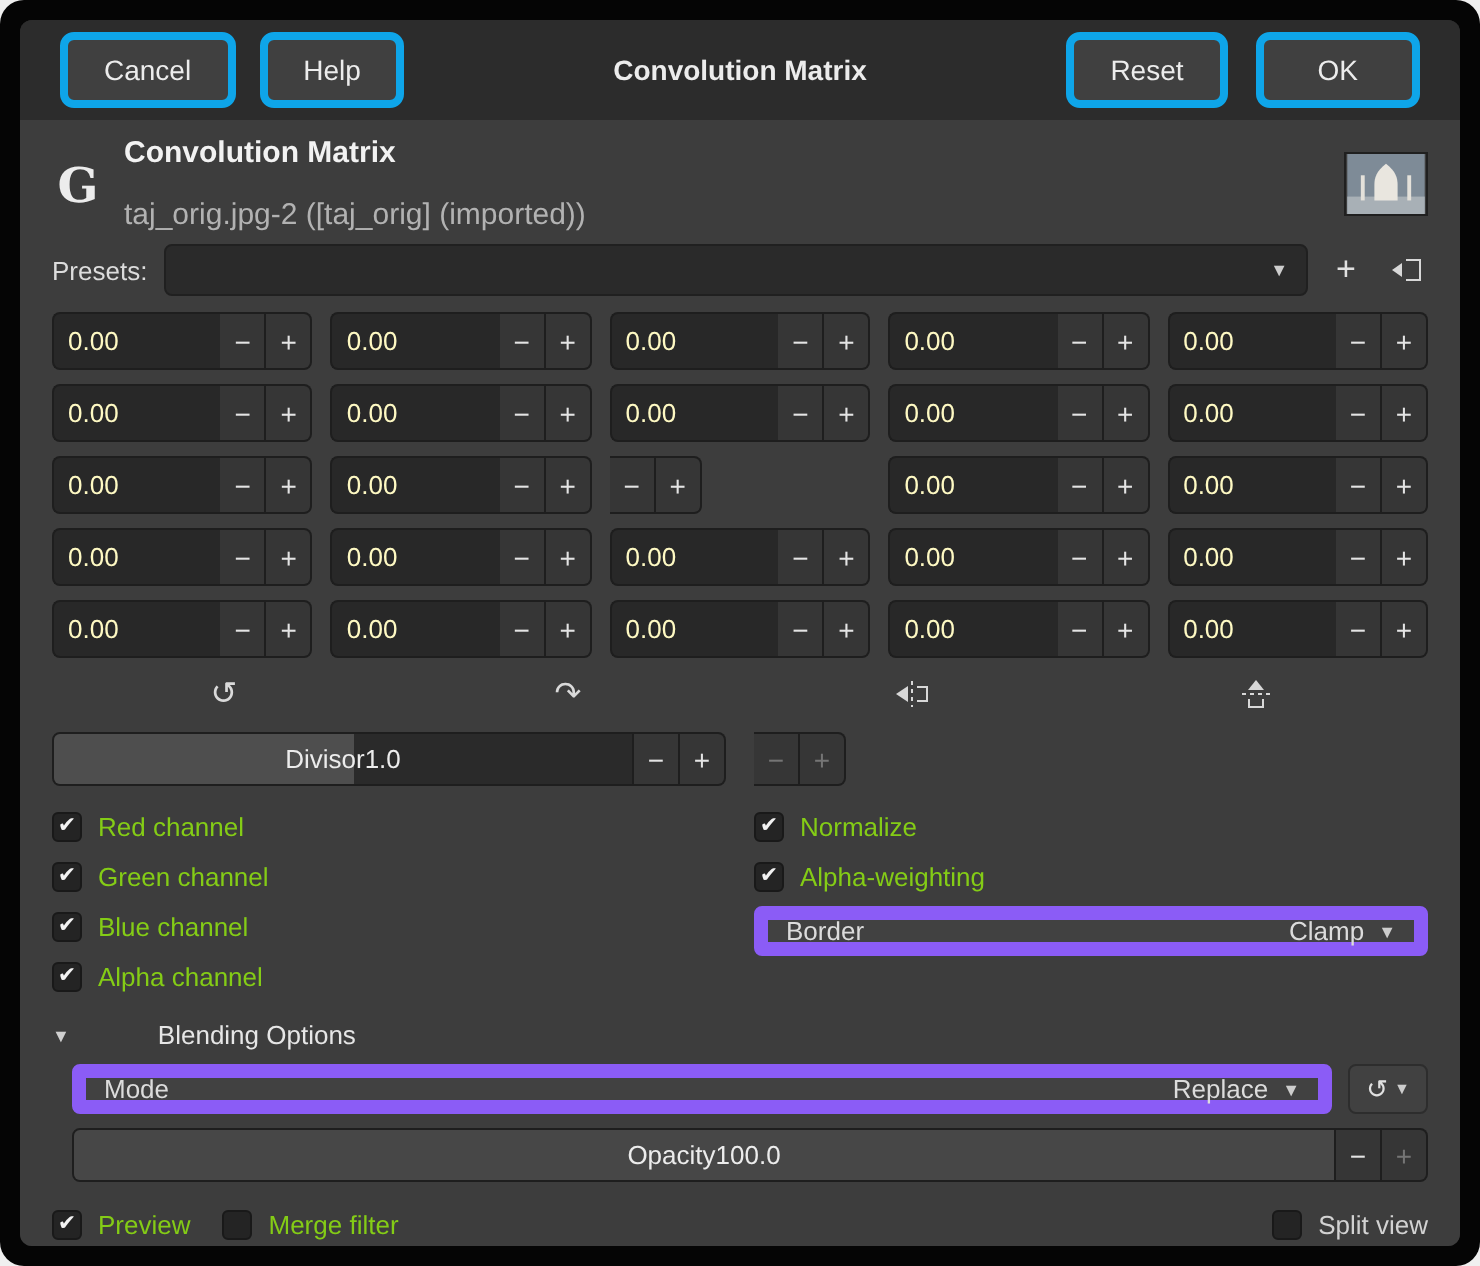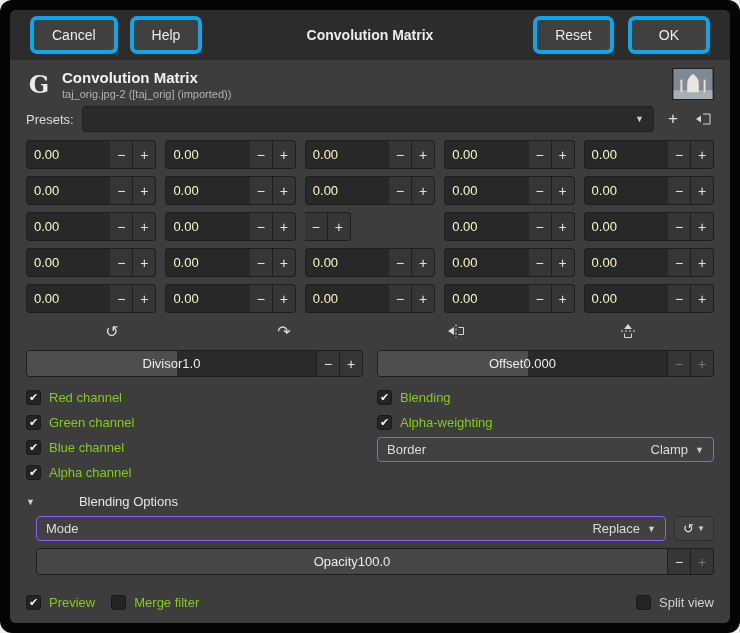--- a/index.html
+++ b/index.html
@@ -15,21 +15,21 @@
   .tb-btn{background:#404040;border:4px solid #0ea5e9;border-radius:7px;color:#ececec;font-size:14px;font-family:inherit;padding:8px 18px;line-height:1;cursor:pointer;}
   .tb-ok{padding:8px 27px;}
   .tb-title{position:absolute;left:50%;top:50%;transform:translate(-50%,-50%);font-size:14px;font-weight:bold;color:#ececec;white-space:nowrap;}
 
   
   .content{flex:1;background:#3d3d3d;padding:8px 16px 10px;display:flex;flex-direction:column;color:#dcdcdc;font-size:13px;overflow:hidden;}
 
   .hdr{display:flex;align-items:center;gap:10px;margin-bottom:6px;}
   .logo{font-size:24px;font-weight:bold;color:#ececec;width:26px;text-align:center;font-family:"DejaVu Serif",serif;}
   .h-title{font-weight:bold;font-size:15px;color:#f2f2f2;}
-  .h-sub{font-size:11px;color:#b2b2b2;margin-top:2px;}
+  .h-sub{font-size:15px;color:#b2b2b2;margin-top:14px;}
   .thumb{margin-left:auto;width:42px;height:32px;border:1px solid #202020;flex:none;}
   .thumb svg{display:block;width:100%;height:100%;}
 
   .presets{display:flex;align-items:center;gap:8px;margin-bottom:8px;}
   .combo{flex:1;height:26px;background:#2a2a2a;border:1px solid #202020;border-radius:4px;display:flex;align-items:center;padding:0 9px;}
   .combo .arrow{margin-left:auto;font-size:9px;color:#cdcdcd;}
   .icon-btn{width:22px;height:22px;border:0;background:transparent;color:#e0e0e0;font-size:17px;display:flex;align-items:center;justify-content:center;cursor:pointer;}
 
   .matrix{display:grid;grid-template-columns:repeat(5,1fr);gap:7px 9px;margin-bottom:7px;}
   .cell{display:flex;height:29px;}
@@ -49,21 +49,21 @@
   .fill-full{width:100%;background:#474747;}
   .ss-inner{position:absolute;inset:0;display:flex;align-items:center;justify-content:center;padding:0 9px;}
   .ss-label,.ss-value{color:#ececec;}
 
   .checks{display:grid;grid-template-columns:1fr 1fr;column-gap:14px;margin-bottom:2px;}
   .col{display:flex;flex-direction:column;}
   .check-row{display:flex;align-items:center;gap:8px;height:25px;}
   .checkbox{width:15px;height:15px;flex:none;background:#242424;border:1px solid #191919;border-radius:3px;display:flex;align-items:center;justify-content:center;cursor:pointer;}
   .check-glyph{color:#f2f2f2;font-size:11px;line-height:1;}
   .check-label{font-weight:normal;color:#84cc16;}
-  .combo-bar{height:25px;background:#414141;border:1px solid #8b5cf6;border-radius:4px;display:flex;align-items:center;justify-content:space-between;padding:0 9px;cursor:pointer;}
+  .combo-bar{height:25px;background:#414141;border:7px solid #8b5cf6;border-radius:4px;display:flex;align-items:center;justify-content:space-between;padding:0 9px;cursor:pointer;}
   .cb-right{display:flex;align-items:center;gap:7px;}
   .cb-arrow{font-size:9px;color:#cdcdcd;}
   .border-combo{margin-top:2px;}
 
   .expander{display:flex;align-items:center;gap:7px;margin:7px 0;cursor:pointer;}
   .exp-arrow{font-size:9px;color:#d0d0d0;}
   .exp-label{color:#e6e6e6;margin-left:37px;}
 
   .mode-row{display:flex;gap:8px;margin:0 0 7px 10px;align-items:center;}
   .mode-combo{flex:1;}
@@ -315,27 +315,20 @@
             <div class="ss-fill fill-half"></div>
             <div class="ss-inner">
               <span class="ss-label">Divisor</span>
               <span class="ss-value">1.0</span>
             </div>
           </div>
           <button class="spin">−</button>
           <button class="spin plus">+</button>
         </div>
         <div class="scale-group">
-          <div class="spin-scale">
-            <div class="ss-fill fill-half"></div>
-            <div class="ss-inner">
-              <span class="ss-label">Offset</span>
-              <span class="ss-value">0.000</span>
-            </div>
-          </div>
           <button class="spin disabled">−</button>
           <button class="spin plus disabled">+</button>
         </div>
       </div>
 
       <div class="checks">
         <div class="col">
           <div class="check-row">
             <span class="checkbox">
                 <span class="check-glyph">✔</span>
@@ -359,21 +352,21 @@
                 <span class="check-glyph">✔</span>
               </span>
             <span class="check-label">Alpha channel</span>
           </div>
         </div>
         <div class="col">
           <div class="check-row">
             <span class="checkbox">
                 <span class="check-glyph">✔</span>
               </span>
-            <span class="check-label">Blending</span>
+            <span class="check-label">Normalize</span>
           </div>
           <div class="check-row">
             <span class="checkbox">
                 <span class="check-glyph">✔</span>
               </span>
             <span class="check-label">Alpha-weighting</span>
           </div>
           <div class="combo-bar border-combo">
             <span>Border</span>
             <span class="cb-right">

